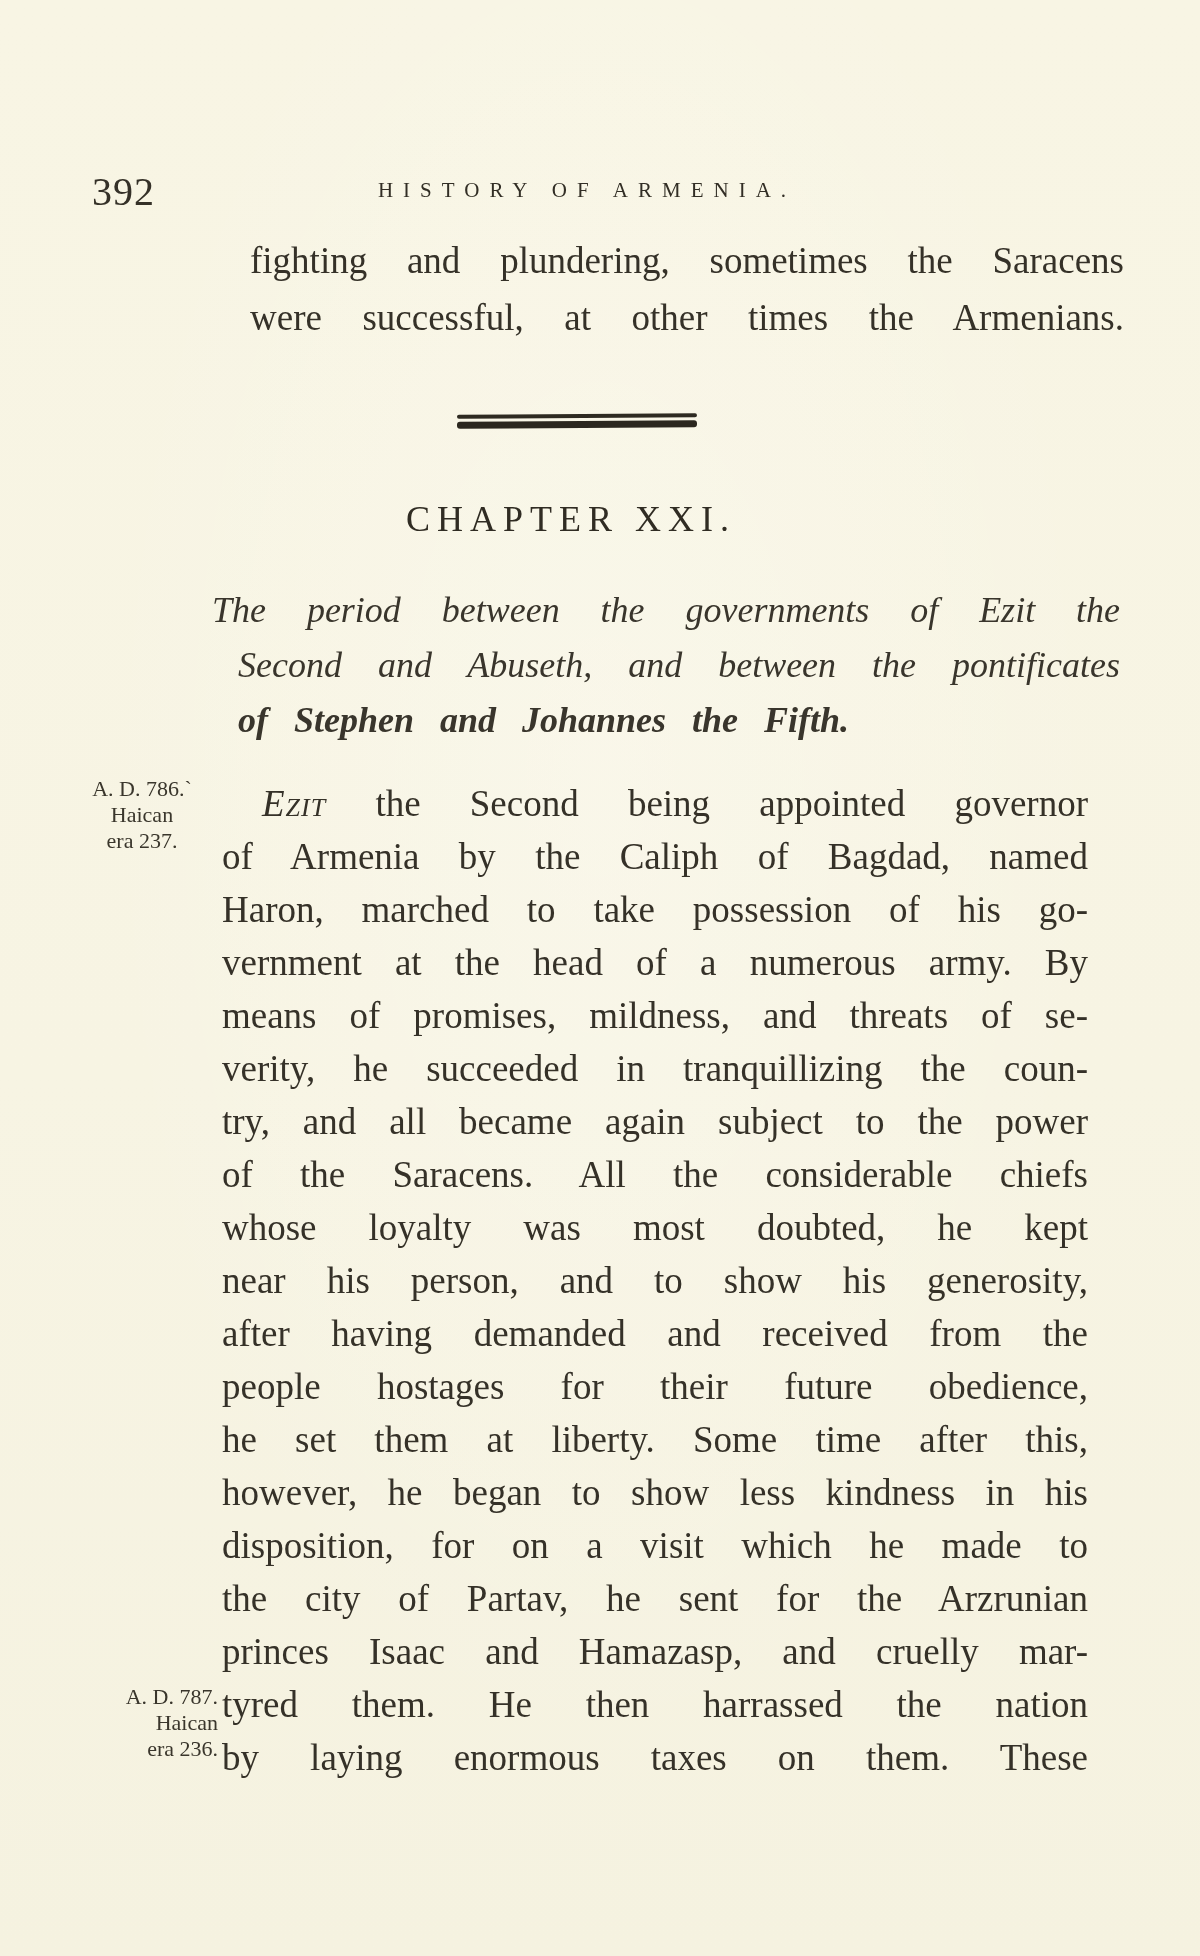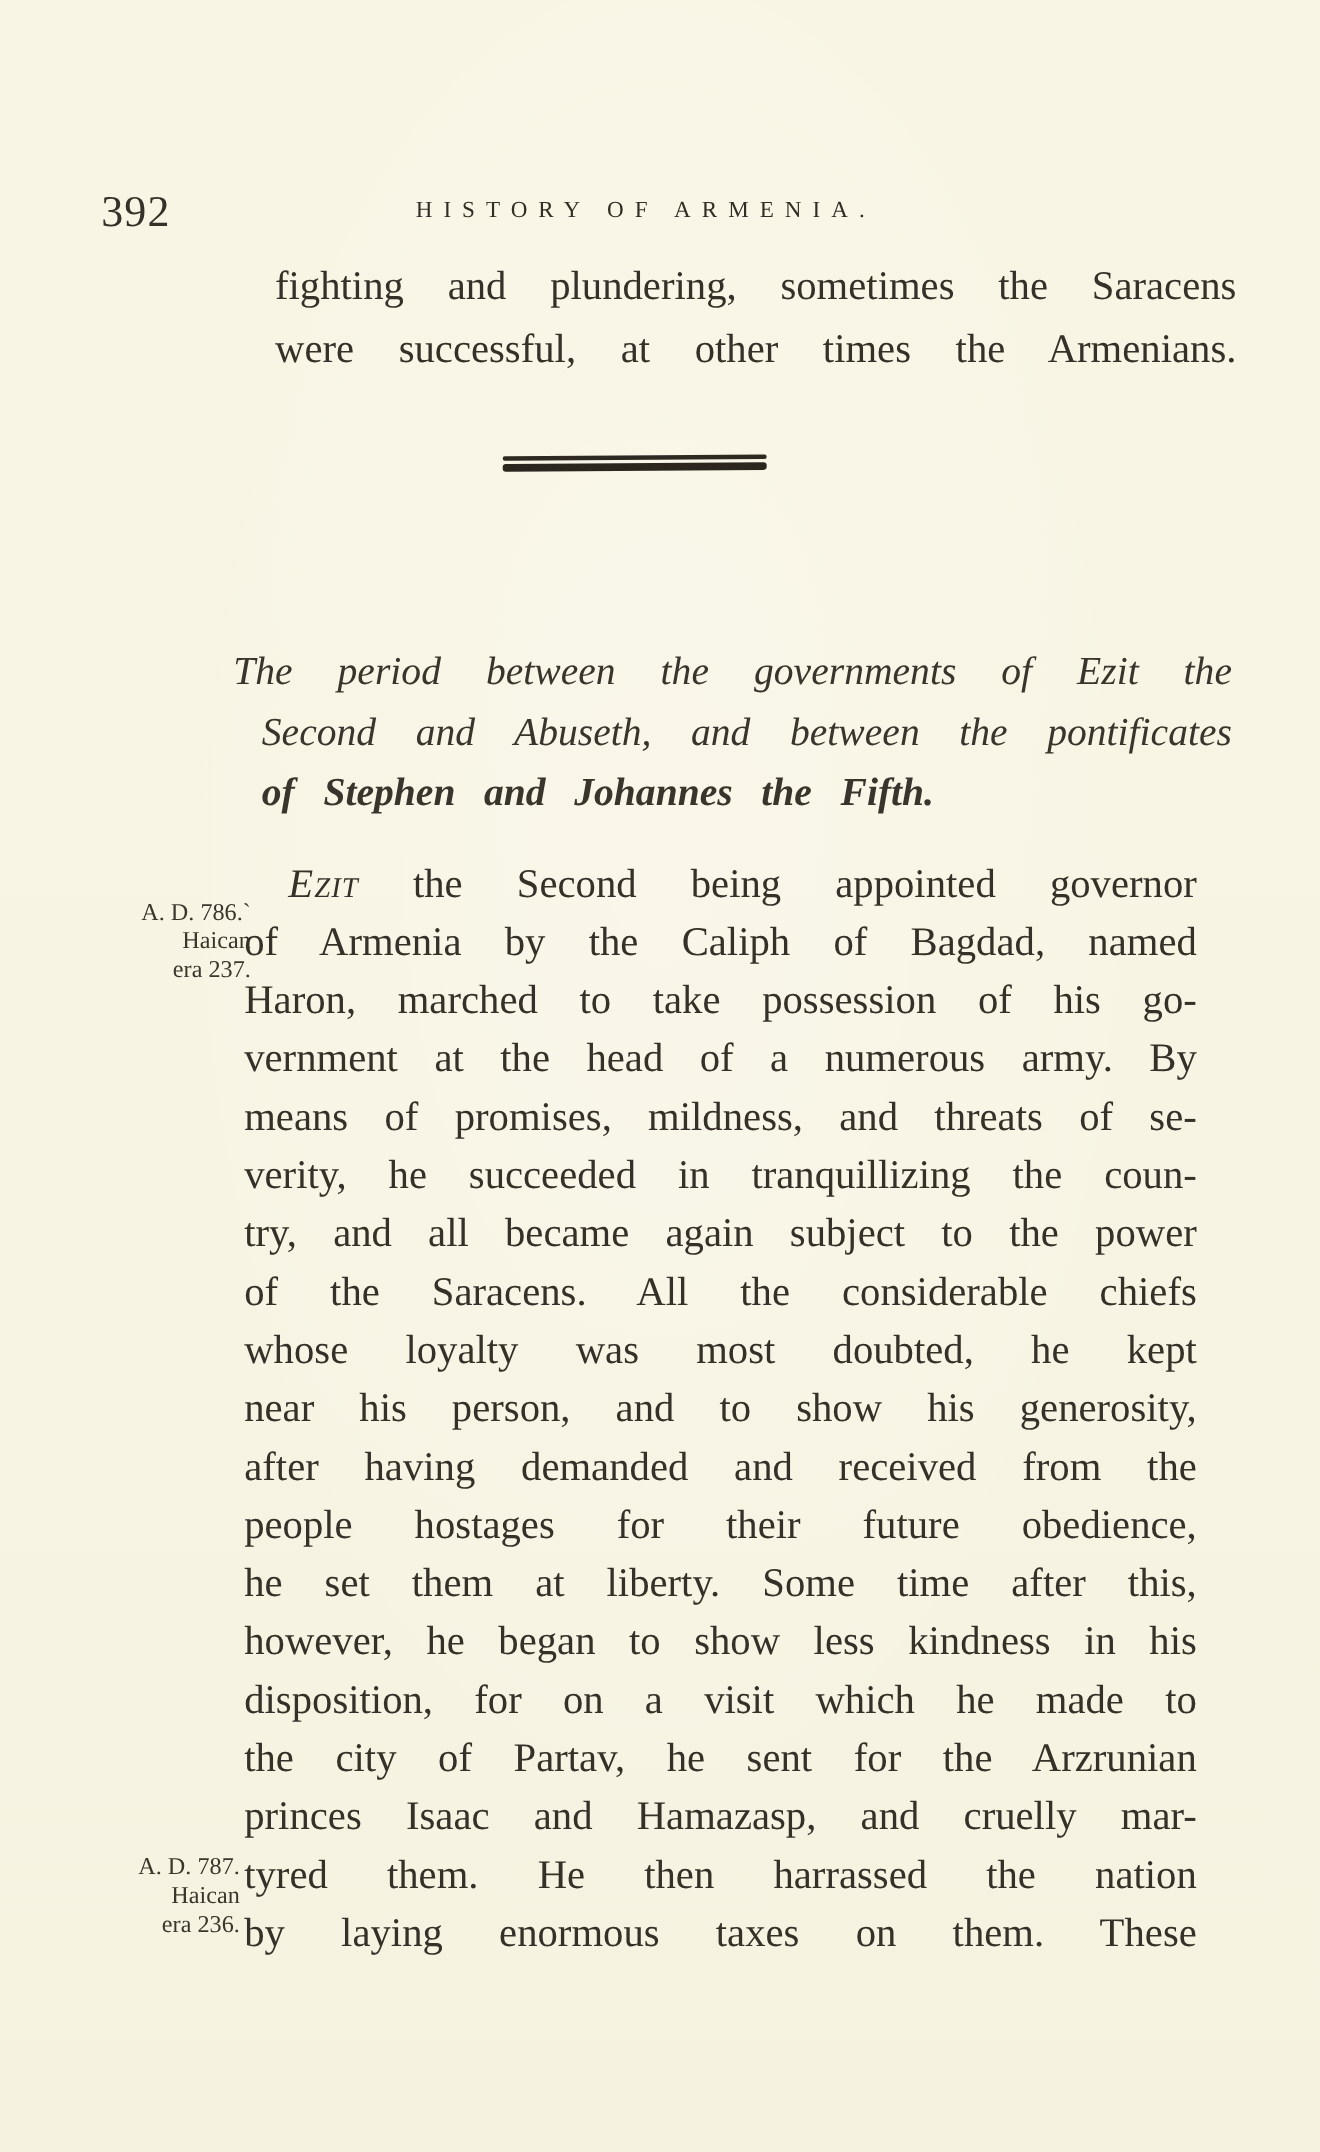--- a/index.html
+++ b/index.html
@@ -52,21 +52,21 @@
     left:212px;top:583px;width:908px;
     font-size:36px;line-height:55px;font-style:italic;
     color:#39352c;
   }
   .summary .cont{padding-left:26px;}
   .summary .last{text-align:left;text-align-last:left;word-spacing:17px;font-weight:bold;}
   .margin-note{
     font-size:22px;line-height:26px;text-align:right;
     color:#3a362c;
   }
-  .margin-note-1{left:56px;top:816px;width:172px;}
+  .margin-note-1{left:56px;top:776px;width:172px;text-align:center;}
   .margin-note-2{left:56px;top:1684px;width:162px;}
   .body-text{
     left:222px;top:777px;width:866px;
     font-size:37px;line-height:53px;
   }
   .body-text .indent{padding-left:40px;}
   .sc{font-variant:small-caps;letter-spacing:1px;font-style:italic;}
 </style>
 </head>
 <body>
@@ -80,20 +80,21 @@
   <div class="abs opening">
     <div class="jline">fighting and plundering, sometimes the Saracens</div>
     <div class="jline">were successful, at other times the Armenians.</div>
   </div>
 
   <div class="abs divider">
     <div class="rule-thin"></div>
     <div class="rule-thick"></div>
   </div>
 
+  <div class="abs chapter-heading">CHAPTER XXI.</div>
 
   <div class="abs summary">
     <div class="jline">The period between the governments of Ezit the</div>
     <div class="jline cont">Second and Abuseth, and between the pontificates</div>
     <div class="cont last">of Stephen and Johannes the Fifth.</div>
   </div>
 
   <div class="abs margin-note margin-note-1">
     <div>A. D. 786.`</div>
     <div>Haican</div>

